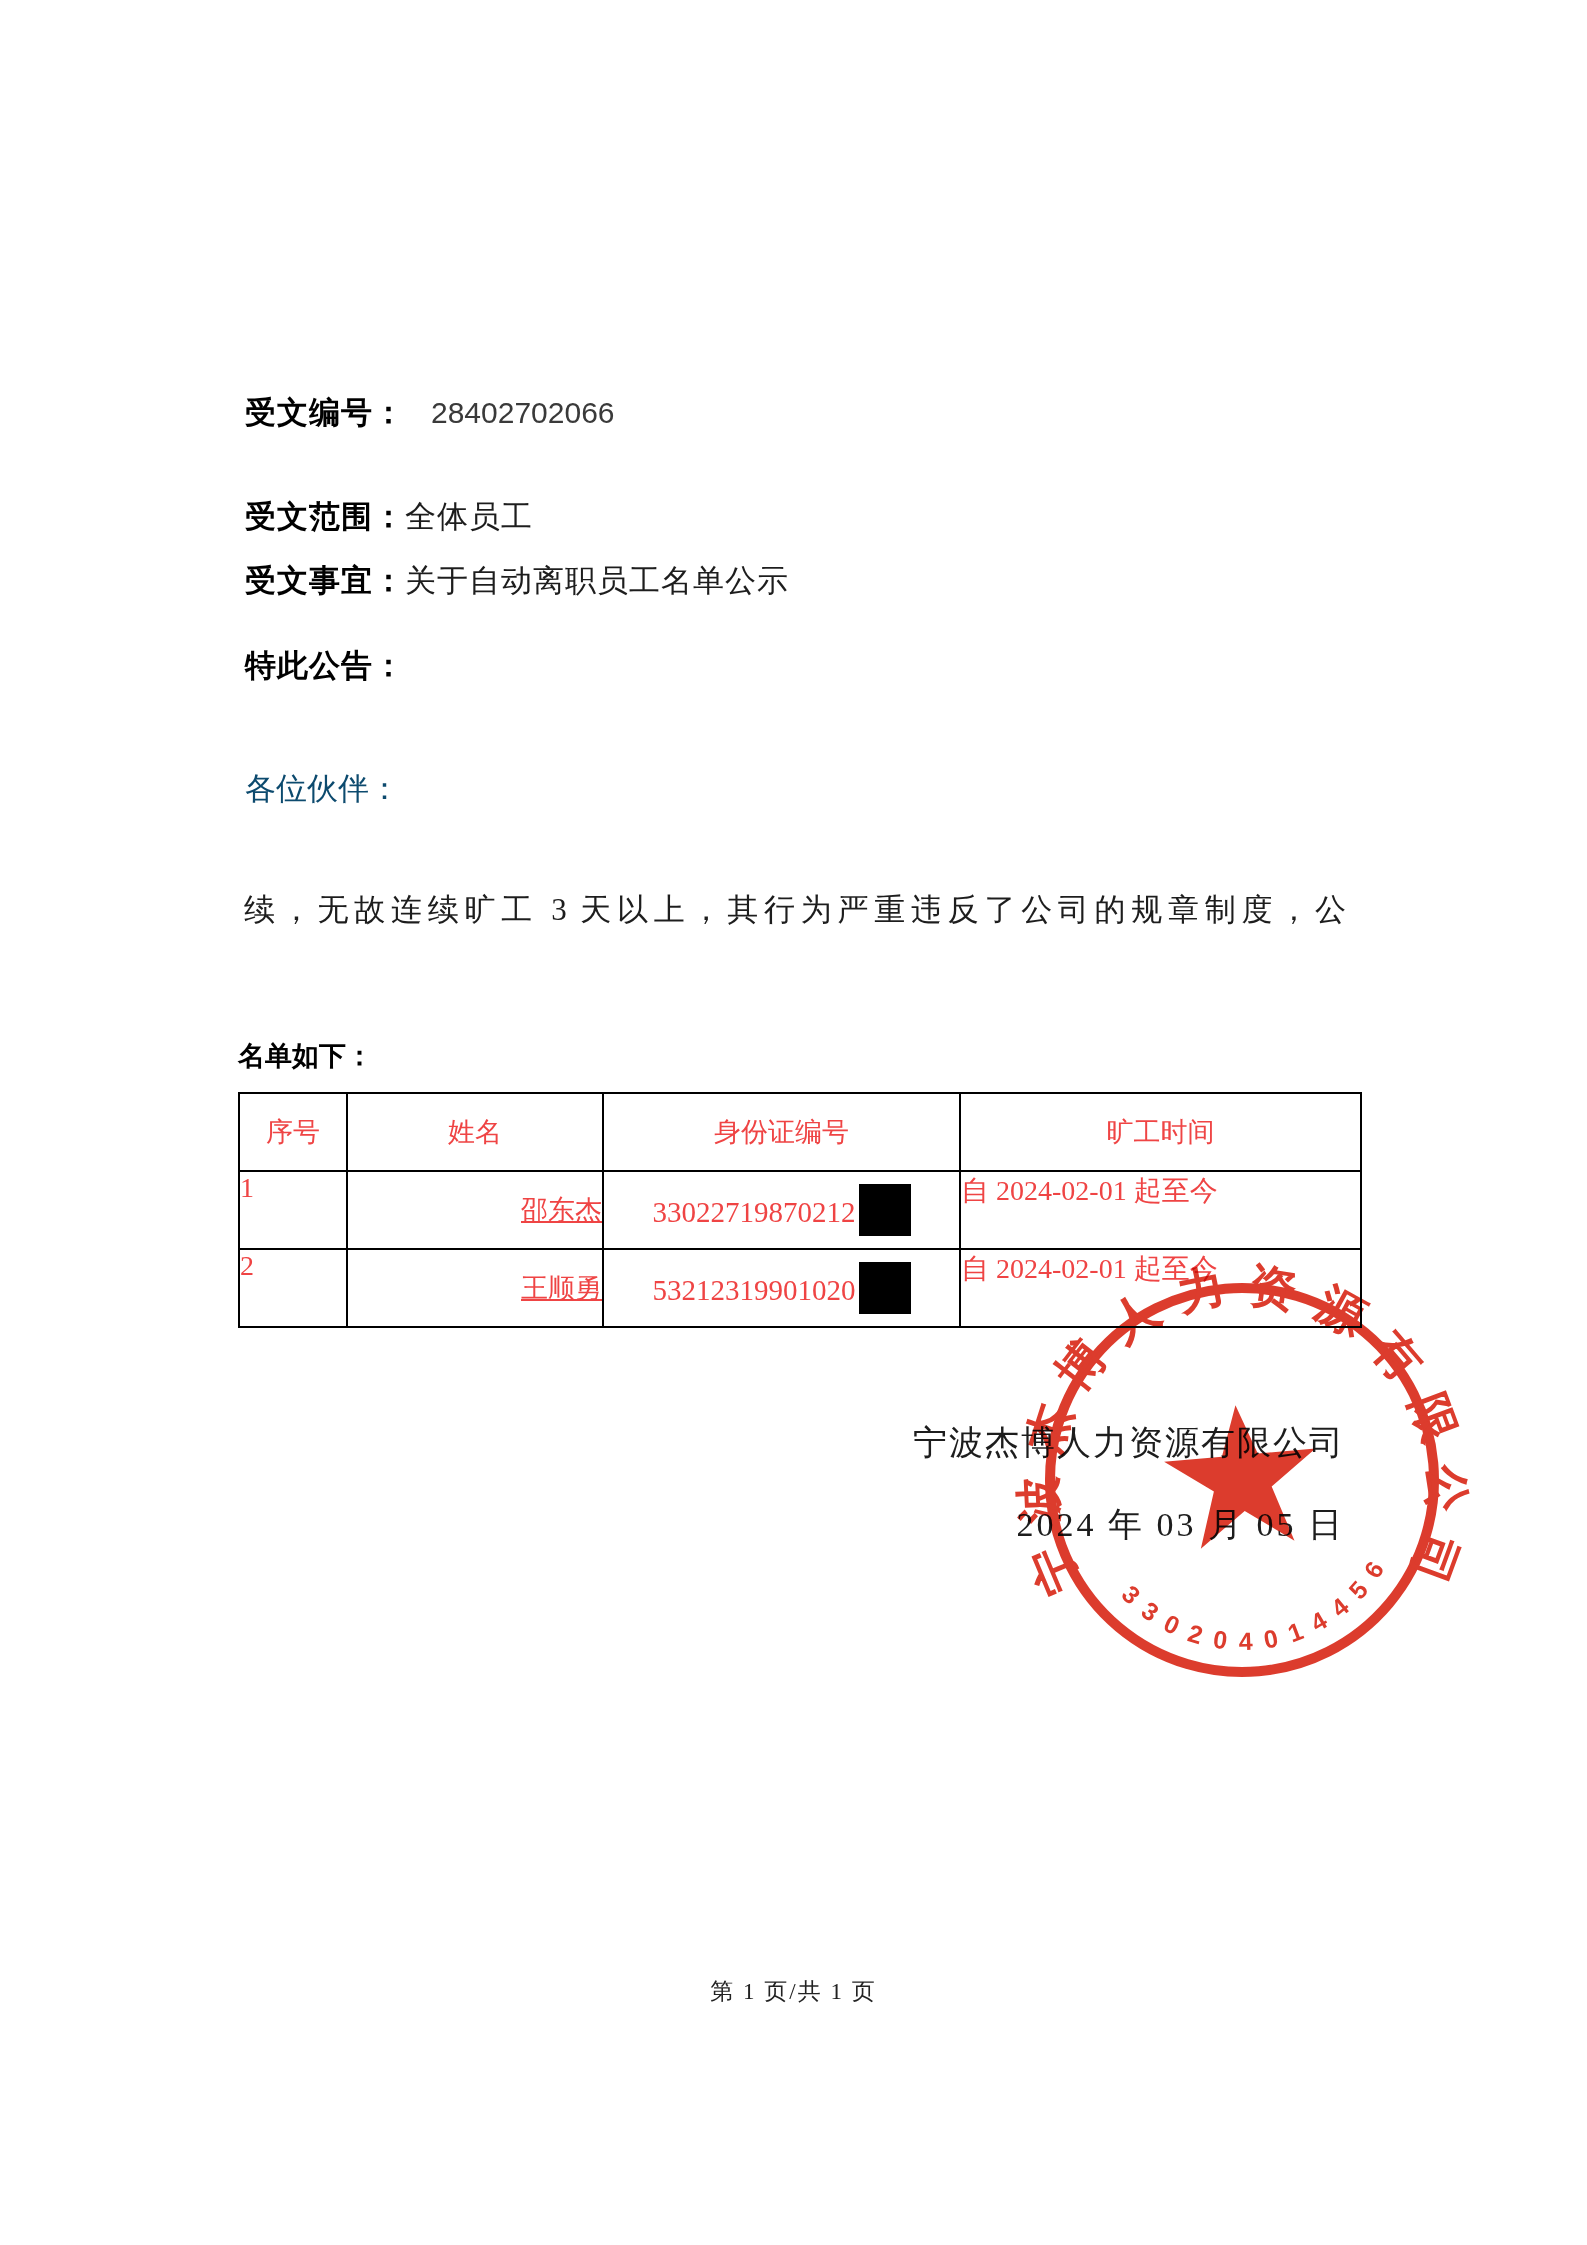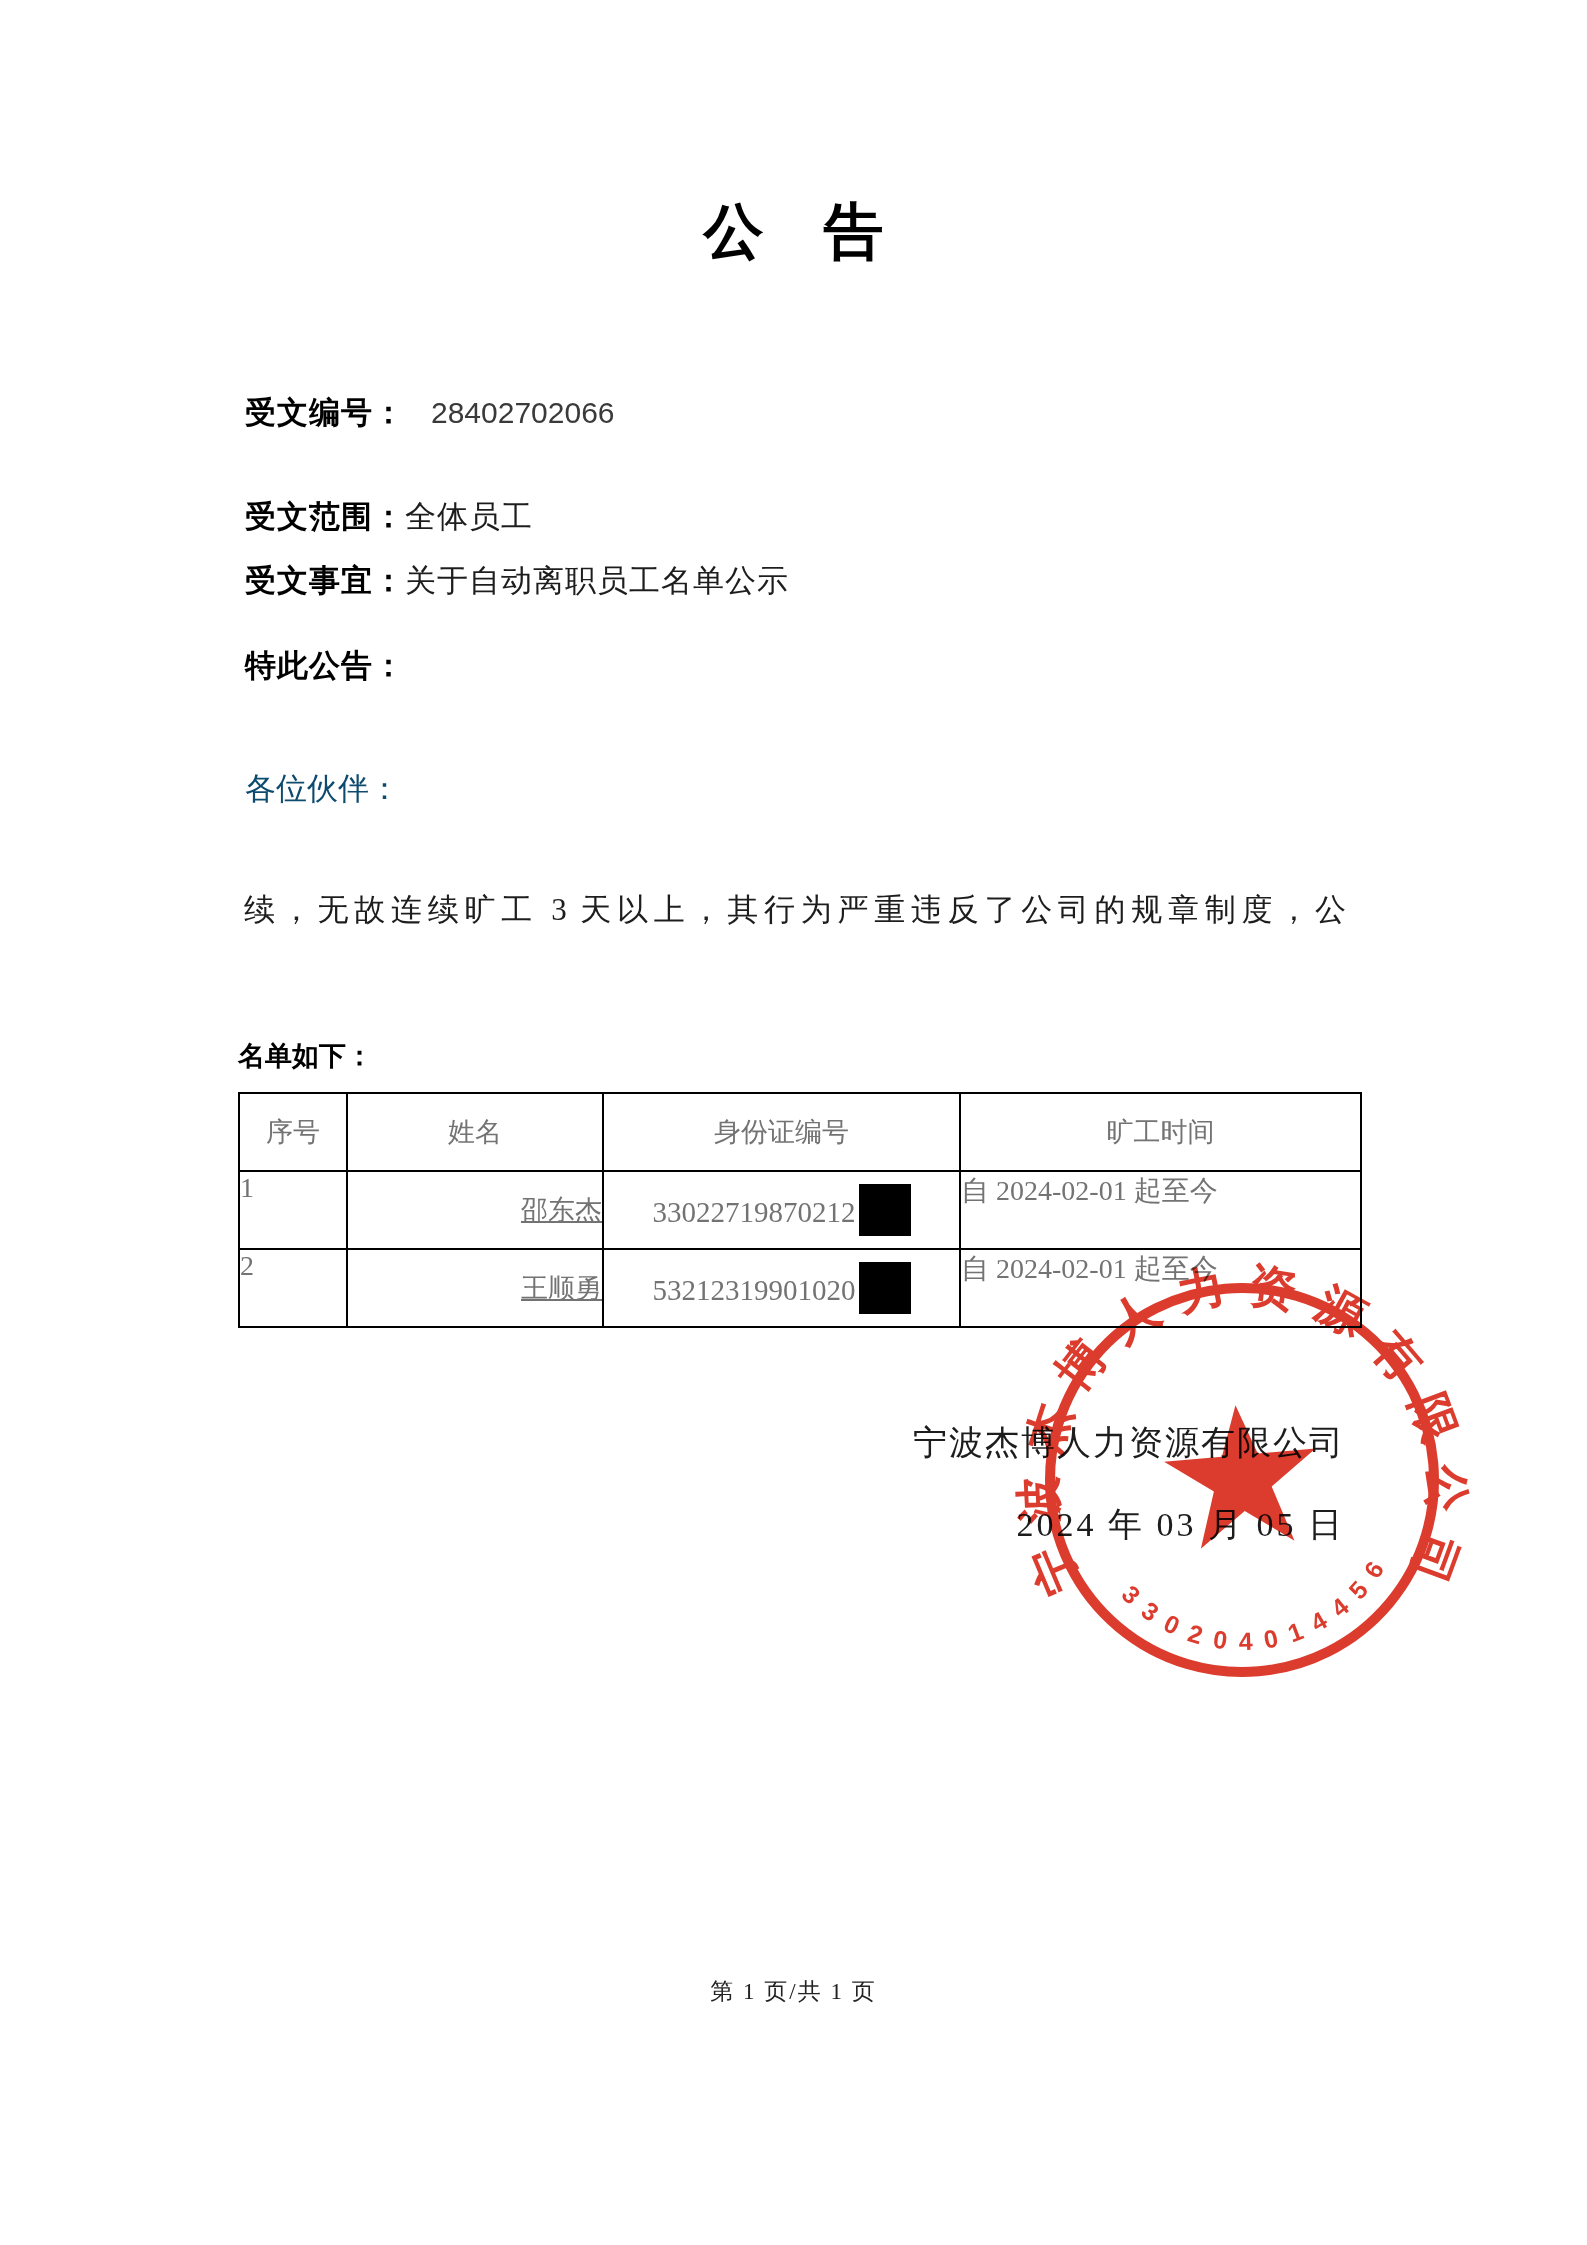--- a/index.html
+++ b/index.html
@@ -30,21 +30,21 @@
     font-size:31px;color:#1d1d1d;
     text-align:justify;text-align-last:justify;
     white-space:normal;
   }
   .body-line.first{text-indent:64px;}
   .body-line.last{text-align:left;text-align-last:left;letter-spacing:1px;}
   .list-heading{position:absolute;left:238px;top:1038px;font-size:27px;font-weight:bold;color:#000;}
   table.roster{
     position:absolute;left:238px;top:1092px;
     width:1122px;border-collapse:collapse;table-layout:fixed;
-    font-size:27px;color:#737373;
+    font-size:27px;color:#ef4444;
   }
   table.roster td{border:2px solid #000;height:76px;padding:0;}
   td.th{text-align:center;vertical-align:middle;}
   td.idx{vertical-align:top;text-align:left;padding:4px 0 0 10px;font-size:28px;}
   td.nm{text-align:right;vertical-align:middle;text-decoration:underline;}
   td.idc{text-align:center;vertical-align:middle;font-size:29px;}
   td.abs{vertical-align:top;text-align:left;padding:10px 0 0 14px;font-size:28px;}
   .redact{
     display:inline-block;width:52px;height:52px;background:#000;
     vertical-align:-14px;margin-left:3px;
@@ -64,21 +64,20 @@
   .footer-page{
     position:absolute;left:0;right:0;top:1976px;
     text-align:center;font-size:23px;color:#222;letter-spacing:2px;
   }
 </style>
 </head>
 <body>
 
 <div class="page">
 
-  <div class="doc-title">公　告</div>
 
   <div class="field-line" style="top:392px;">
     <span class="field-label">受文编号：</span><span class="field-value num">28402702066</span>
   </div>
   <div class="field-line" style="top:496px;">
     <span class="field-label">受文范围：</span><span class="field-value">全体员工</span>
   </div>
   <div class="field-line" style="top:560px;">
     <span class="field-label">受文事宜：</span><span class="field-value">关于自动离职员工名单公示</span>
   </div>

